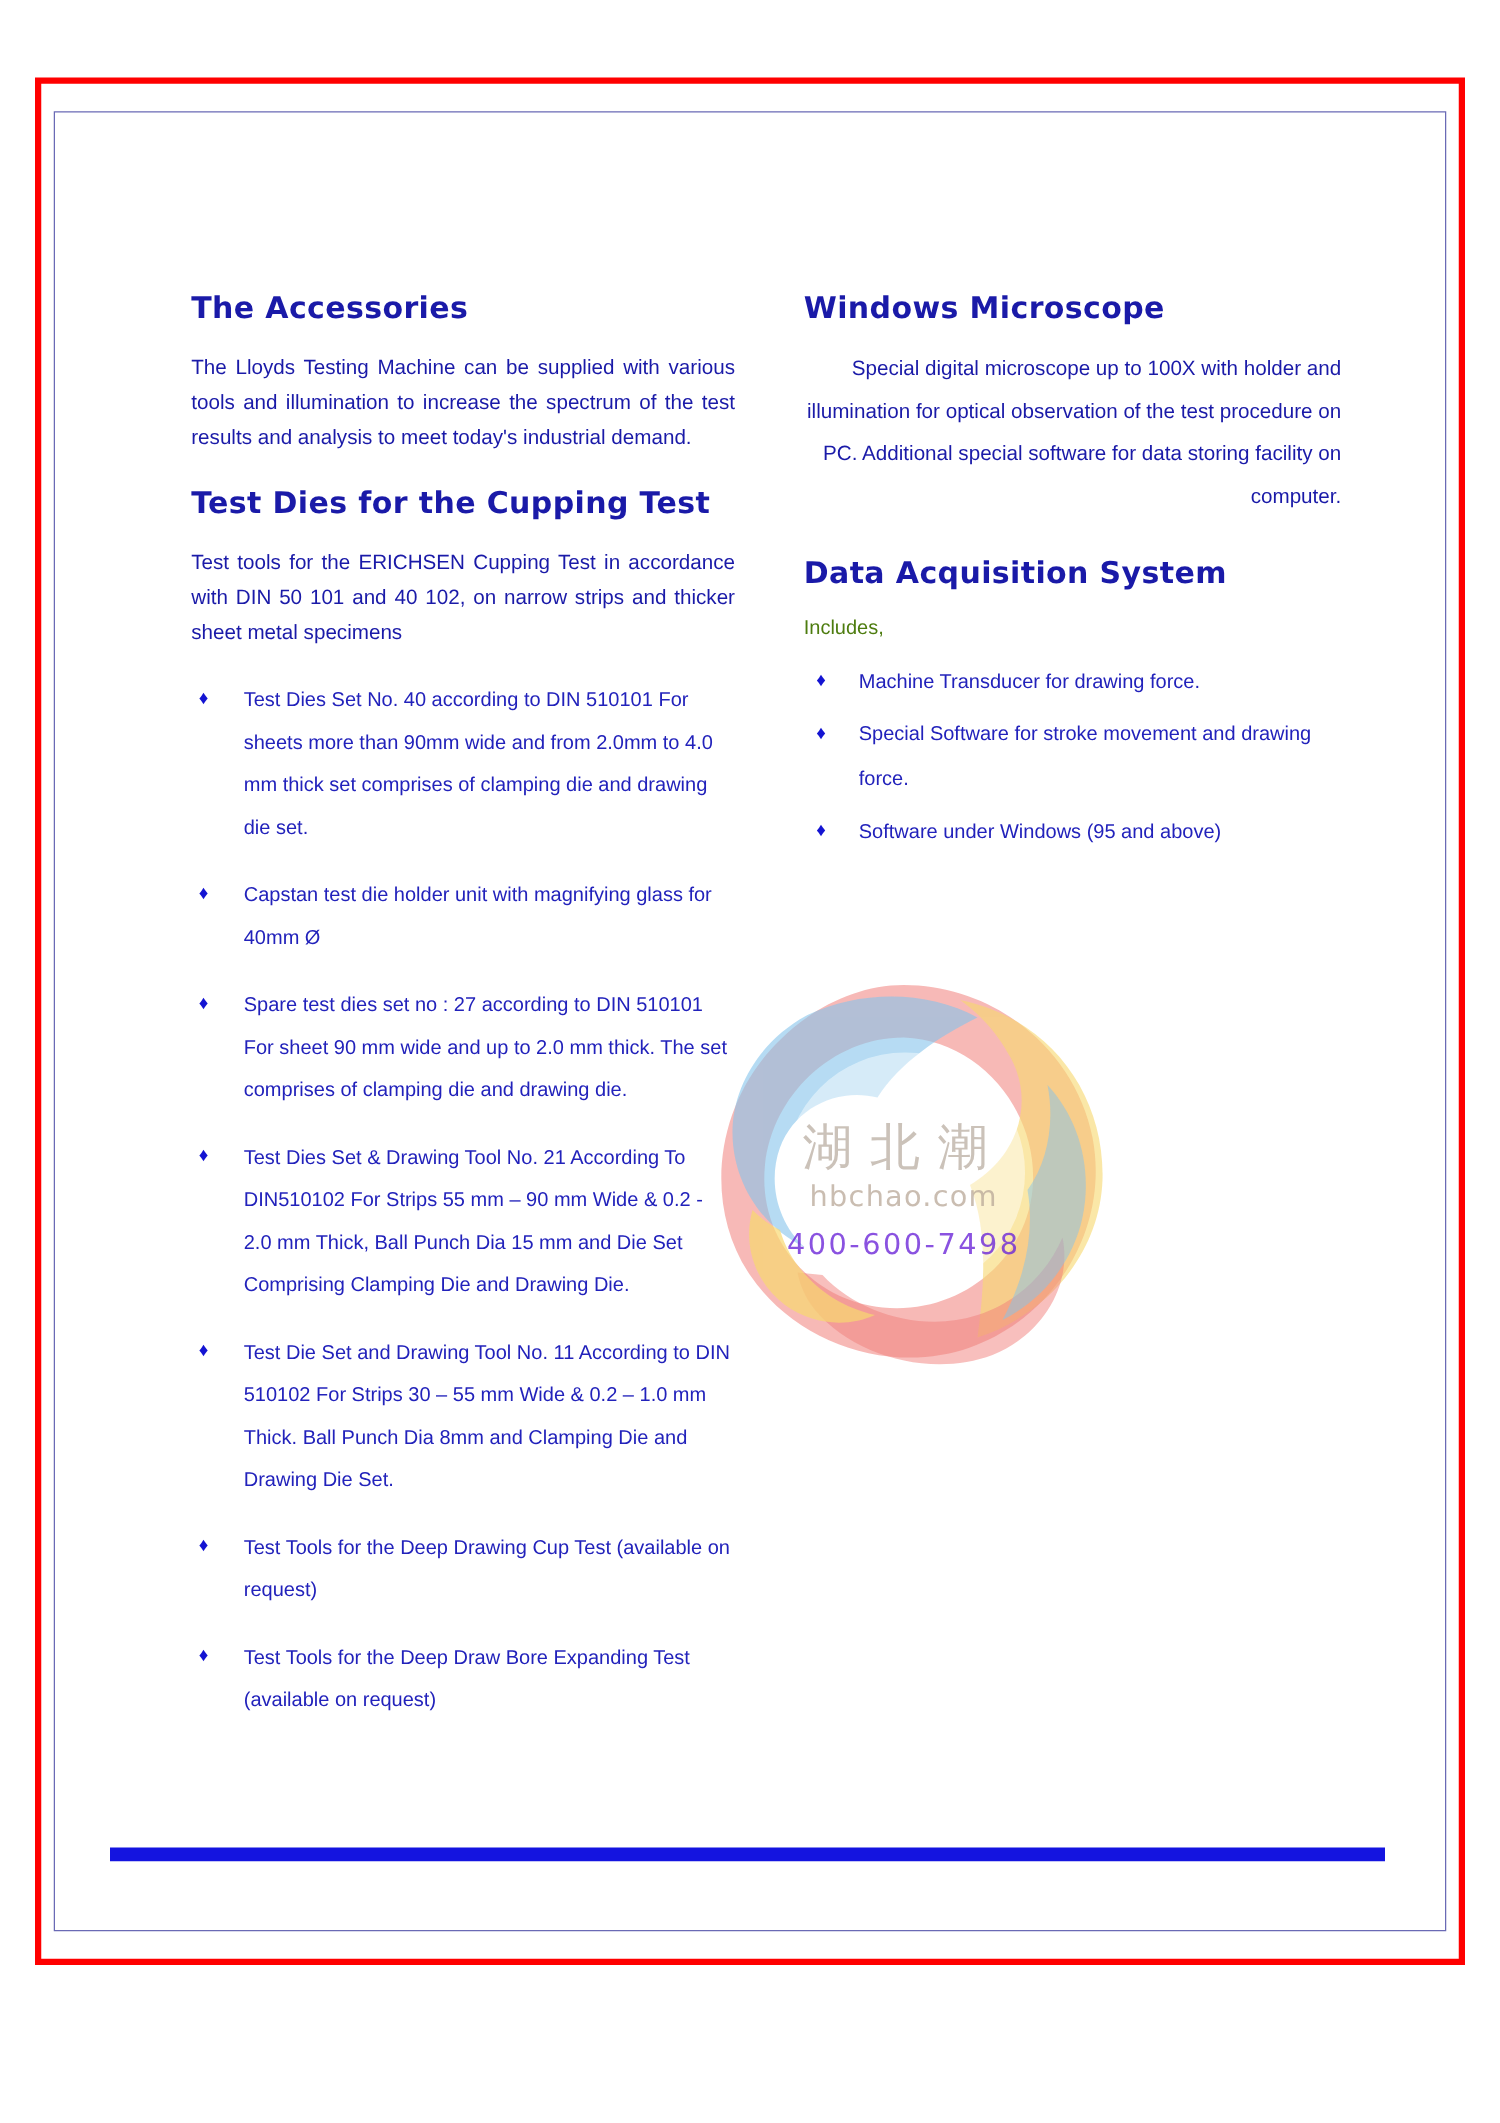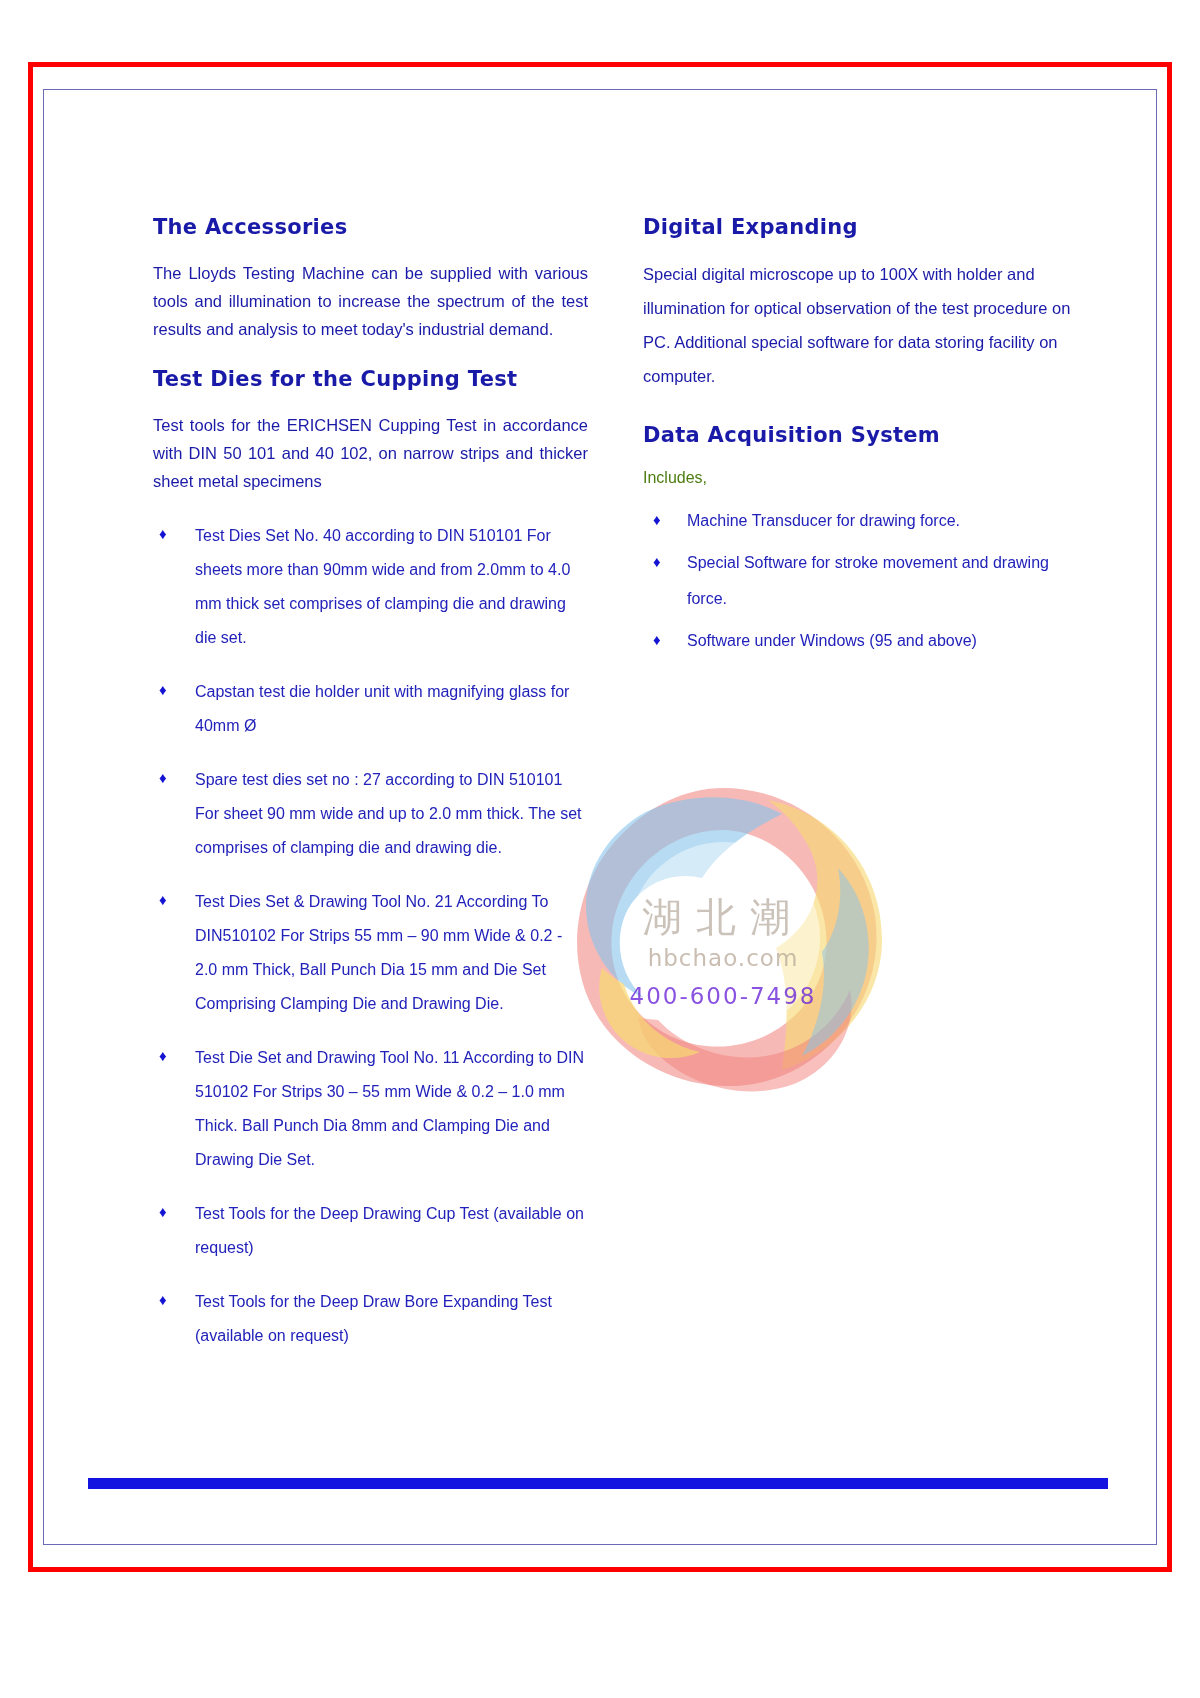--- a/index.html
+++ b/index.html
@@ -51,42 +51,42 @@
   .col-left {
     left: 0;
     width: 435px;
   }
   .col-right {
     left: 490px;
     width: 430px;
   }
 
   h2.section-title {
-    font-size: 21px;
+    font-size: 24px;
     font-weight: bold;
     color: #1a1aa8;
-    margin: 0 0 20px 0;
+    margin: 17px 0 20px 0;
     letter-spacing: 0.3px;
     font-family: "DejaVu Sans", sans-serif;
   }
   .col-right h2.section-title {
     margin-bottom: 18px;
   }
 
   p.body-text {
     font-size: 16.5px;
     color: #1a1aa8;
     line-height: 28px;
     margin: 0 0 24px 0;
     text-align: justify;
     font-family: "Liberation Sans", sans-serif;
   }
   .col-right p.body-text {
     line-height: 34px;
-    text-align: left;
+    text-align: right;
     margin-bottom: 30px;
   }
 
   p.lead-in {
     font-size: 16px;
     color: #4d7c0f;
     margin: 0 0 12px 0;
     line-height: 26px;
   }
 
@@ -213,21 +213,21 @@
           <span>Test Tools for the Deep Drawing Cup Test (available on request)</span>
         </li>
         <li>
           <span class="diamond">♦</span>
           <span>Test Tools for the Deep Draw Bore Expanding Test (available on request)</span>
         </li>
       </ul>
     </div>
 
     <div class="col col-right">
-      <h2 class="section-title">Digital Expanding</h2>
+      <h2 class="section-title">Windows Microscope</h2>
       <p class="body-text">Special digital microscope up to 100X with holder and illumination for optical observation of the test procedure on PC. Additional special software for data storing facility on computer.</p>
 
       <h2 class="section-title">Data Acquisition System</h2>
       <p class="lead-in">Includes,</p>
 
       <ul class="bullets">
         <li>
           <span class="diamond">♦</span>
           <span>Machine Transducer for drawing force.</span>
         </li>

